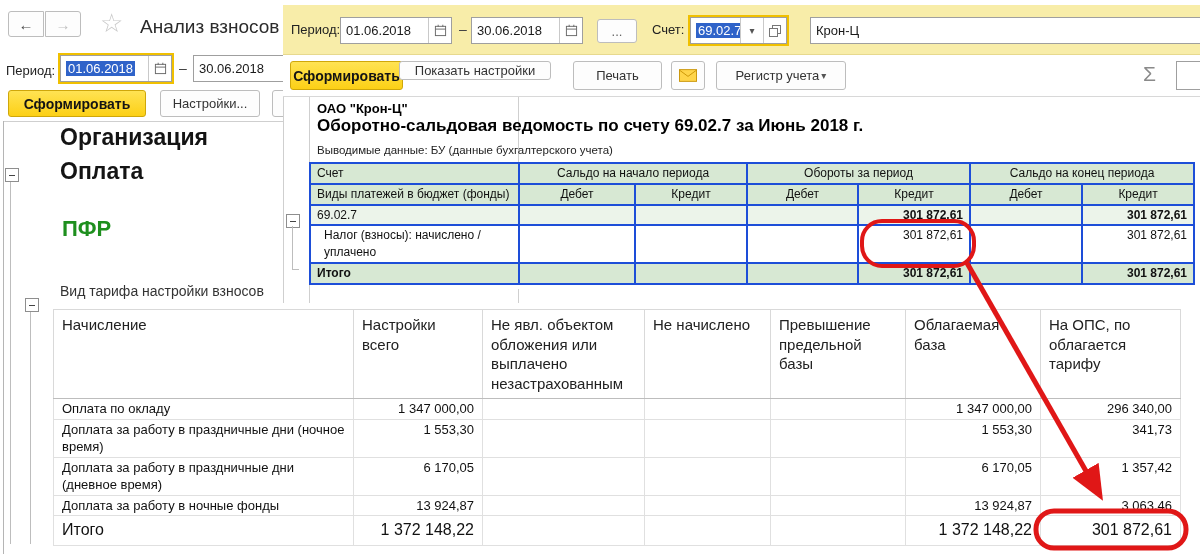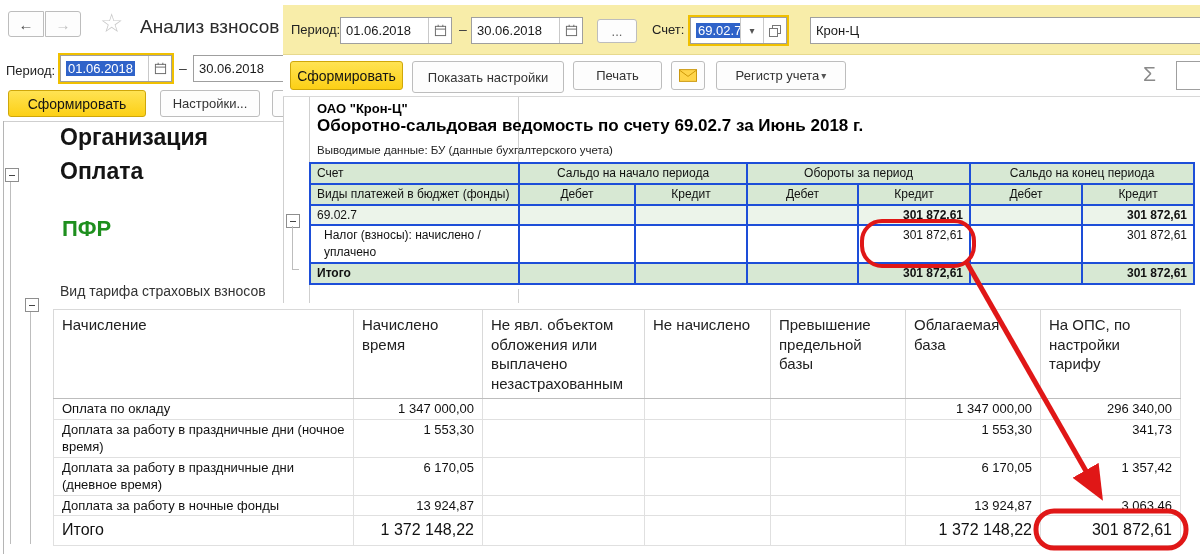--- a/index.html
+++ b/index.html
@@ -3,21 +3,21 @@
 <meta charset="utf-8">
 <style>
   html,body{margin:0;padding:0;background:#fff}
   #canvas{position:relative;width:1200px;height:554px;background:#fff;overflow:hidden;
           font-family:"Liberation Sans",sans-serif;color:#1a1a1a}
   .abs{position:absolute}
   
   .btn{display:flex;align-items:center;justify-content:center;background:#fdfdfd;
        border:1px solid #bdbdbd;border-radius:3px;font-size:13px;color:#333;box-sizing:border-box}
   .btn-yellow{background:linear-gradient(#ffe353,#fcd016);border:1px solid #cfa70a;
-              font-weight:normal;color:#141414}
+              font-weight:bold;color:#141414}
   .input{background:#fff;border:1px solid #9f9f9f;display:flex;align-items:center;
          font-size:13px;box-sizing:border-box}
   .input .val{flex:1;padding:0 5px;white-space:nowrap;overflow:hidden}
   .input .side-btn{width:22px;align-self:stretch;display:flex;align-items:center;justify-content:center;
                    border-left:1px solid #c9c9c9;background:#fff}
   .focus-ring{outline:2px solid #f0c000}
   .sel{background:#2f63c9;color:#fff;padding:0 2px}
   .lbl13{font-size:13px;color:#222}
   .dash{font-size:14px;color:#444}
   .caret{font-size:10px;color:#555;line-height:1}
@@ -103,41 +103,41 @@
     </div>
   <div class="treeline" style="left:10px;top:182px;height:362px"></div>
   <div class="expander" style="left:25px;top:298px">
       <i></i>
     </div>
   <div class="treeline" style="left:30px;top:312px;height:232px"></div>
 
   <div class="abs" style="left:60px;top:124px;font-size:23px;font-weight:bold;color:#141414">Организация</div>
   <div class="abs" style="left:60px;top:158px;font-size:23px;font-weight:bold;color:#141414">Оплата</div>
   <div class="abs" style="left:62px;top:216px;font-size:22px;font-weight:bold;color:#1e8f1e">ПФР</div>
-  <div class="abs" style="left:60px;top:283px;font-size:14px;color:#333">Вид тарифа страховых взносов</div>
+  <div class="abs" style="left:60px;top:283px;font-size:14px;color:#333">Вид тарифа настройки взносов</div>
 
   <table class="bt" id="accrual-table" style="left:53px;top:309px;width:1127px">
     <colgroup>
         <col style="width:300px">
         <col style="width:129px">
         <col style="width:162px">
         <col style="width:126px">
         <col style="width:135px">
         <col style="width:135px">
         <col style="width:140px">
       </colgroup>
     <thead>
         <tr>
           <th>Начисление</th>
-          <th>Начислено время</th>
+          <th>Настройки всего</th>
           <th>Не явл. объектом обложения или выплачено незастрахованным</th>
           <th>Не начислено</th>
           <th>Превышение предельной базы</th>
           <th>Облагаемая база</th>
-          <th>На ОПС, по настройки тарифу</th>
+          <th>На ОПС, по облагается тарифу</th>
         </tr>
       </thead>
     <tbody>
         <tr>
           <td>Оплата по окладу</td>
           <td class="num">1 347 000,00</td>
           <td class="num"></td>
           <td class="num"></td>
           <td class="num"></td>
           <td class="num">1 347 000,00</td>
@@ -226,21 +226,21 @@
       <div class="abs input" style="left:527px;top:12px;width:436px;height:27px">
         <span class="val">Крон-Ц</span>
         <span class="side-btn" style="border-left:none">
             <span class="caret">▾</span>
           </span>
       </div>
     </div>
 
     <div id="osv-actions">
       <div class="abs btn btn-yellow" style="left:7px;top:6px;width:113px;height:29px;font-size:14px">Сформировать</div>
-      <div class="abs btn" style="left:129px;top:6px;width:152px;height:32px">Показать настройки</div>
+      <div class="abs btn" style="left:116px;top:6px;width:152px;height:19px">Показать настройки</div>
       <div class="abs btn" style="left:290px;top:6px;width:89px;height:29px">Печать</div>
       <div class="abs btn" style="left:388px;top:6px;width:34px;height:29px">
         <svg width="18" height="13" viewBox="0 0 20 14">
             <rect x="0.5" y="0.5" width="19" height="13" fill="#ffd54a" stroke="#c79100"></rect>
             <path d="M0.5,1 L10,8 L19.5,1" fill="none" stroke="#c79100"></path>
           </svg>
       </div>
       <div class="abs btn" style="left:433px;top:6px;width:130px;height:29px;gap:2px">
         <span>Регистр учета</span>
         <span class="caret">▾</span>

